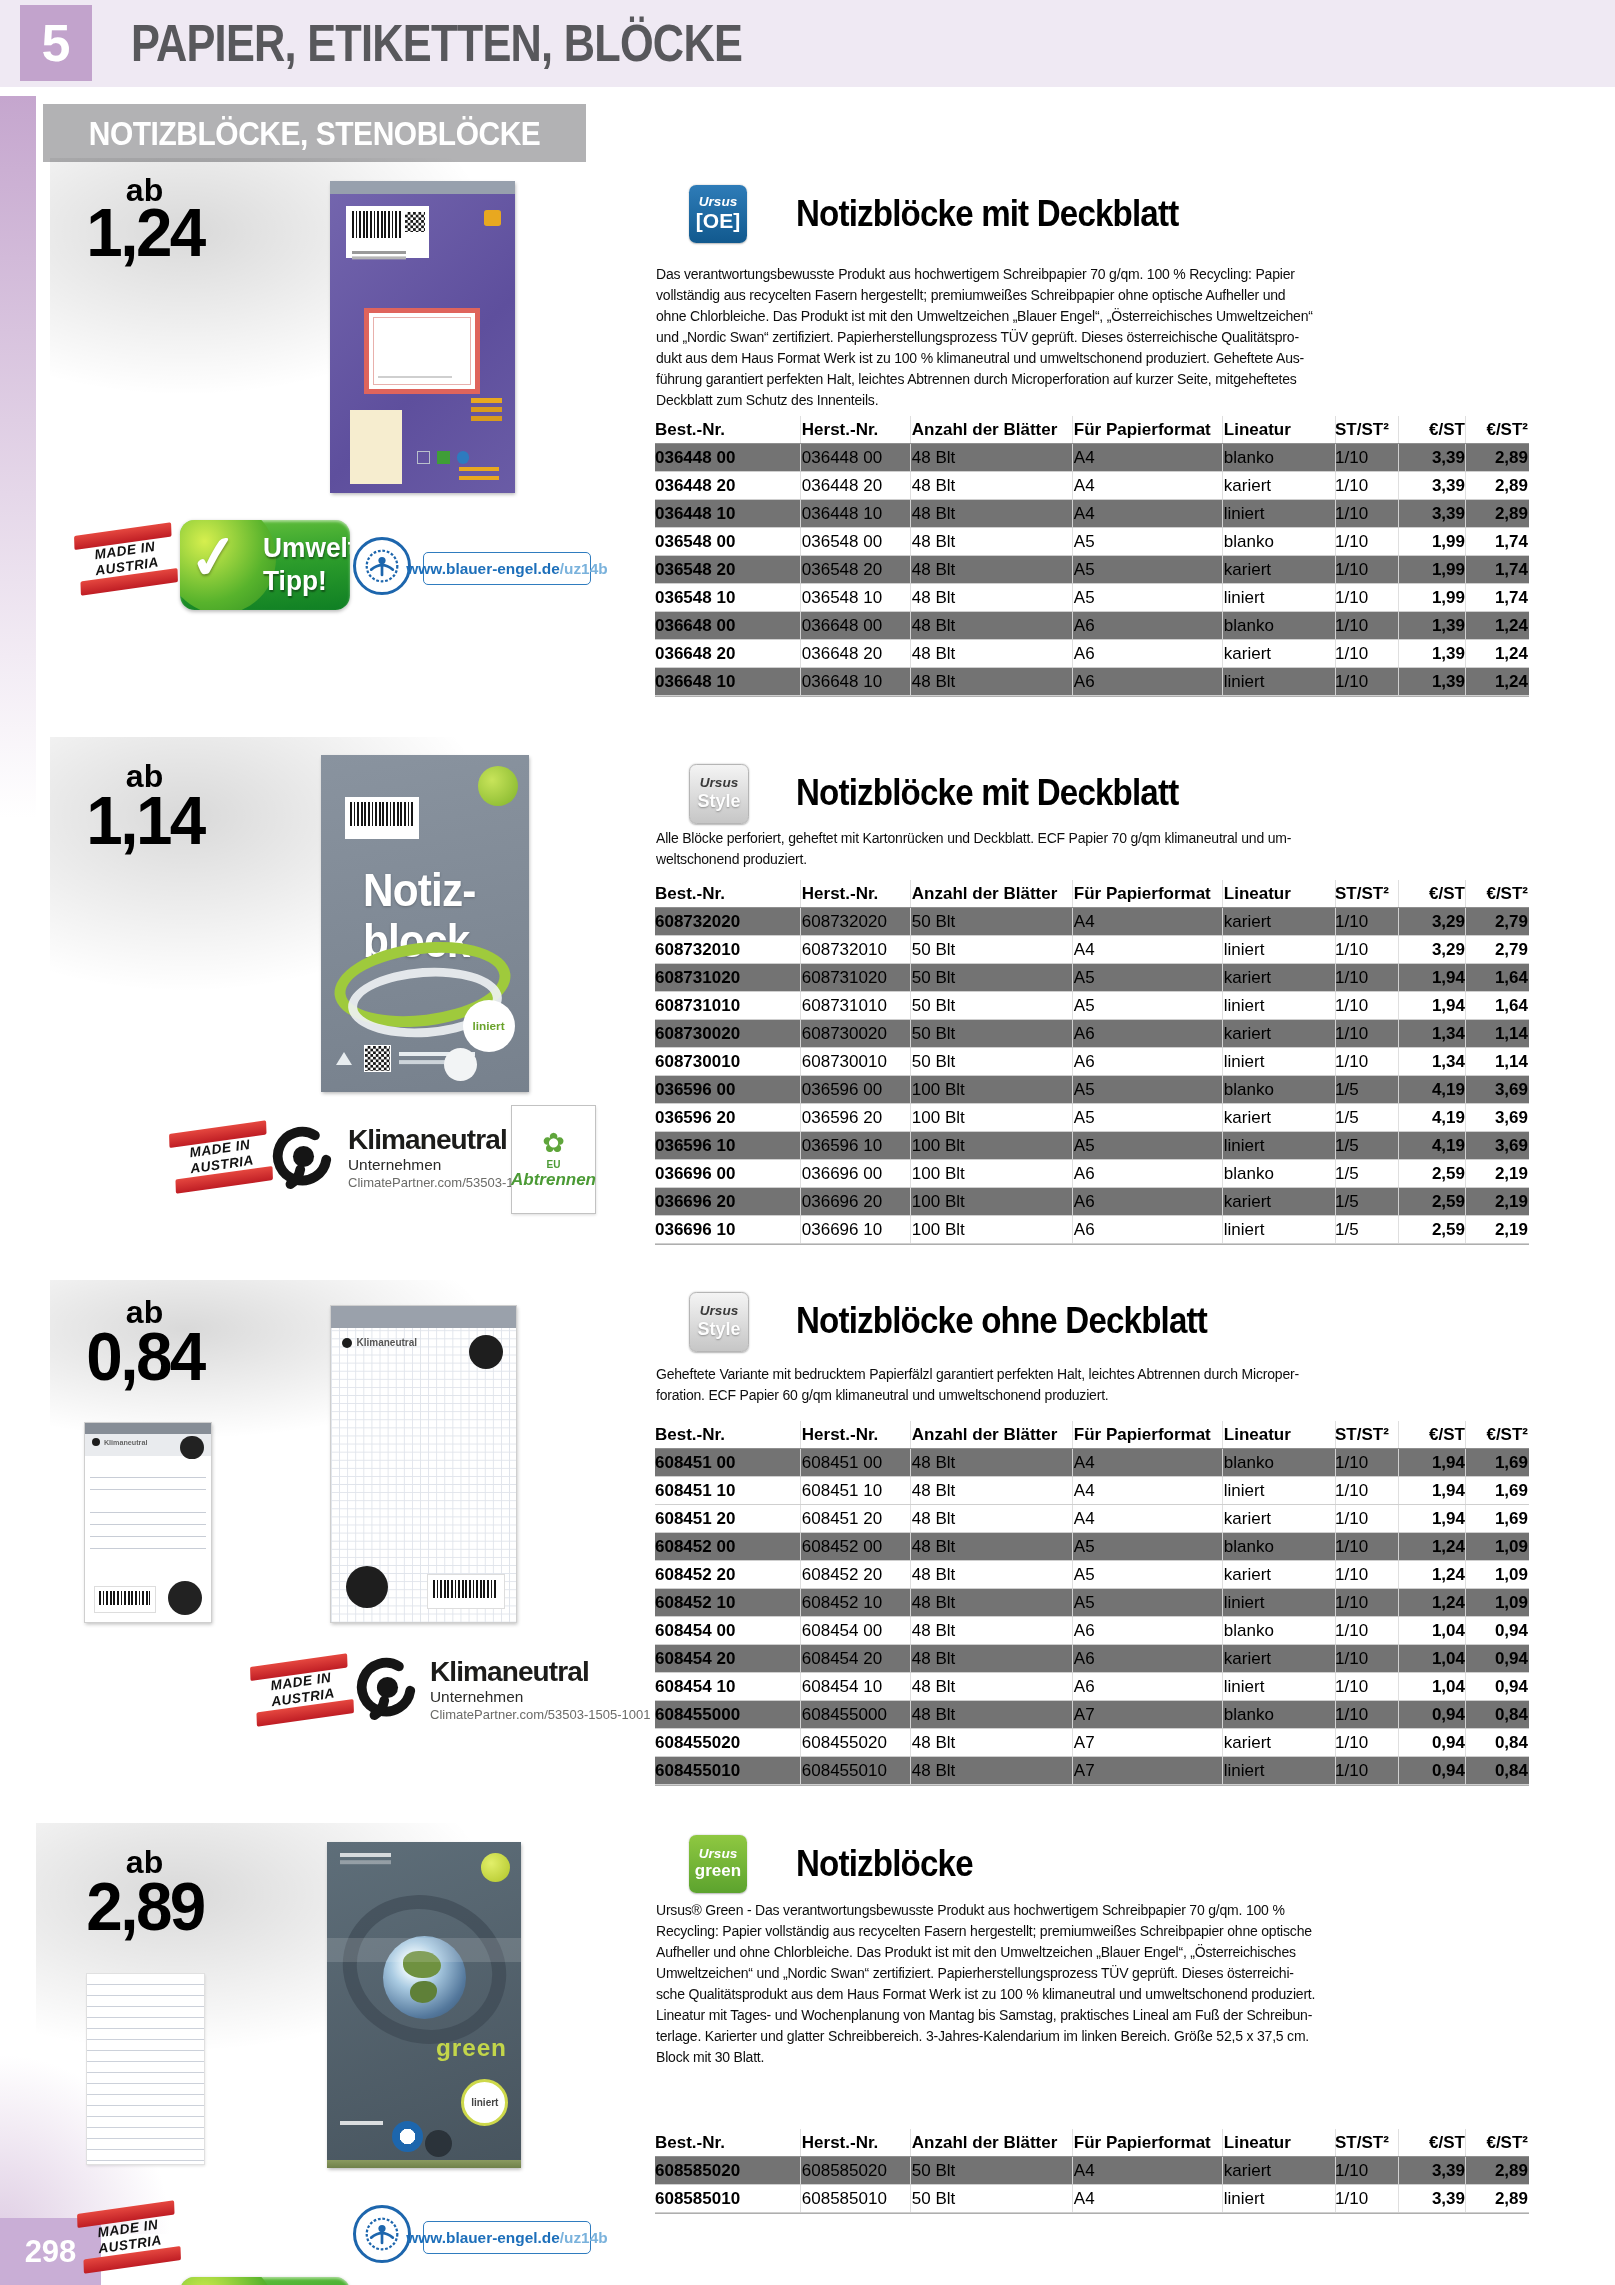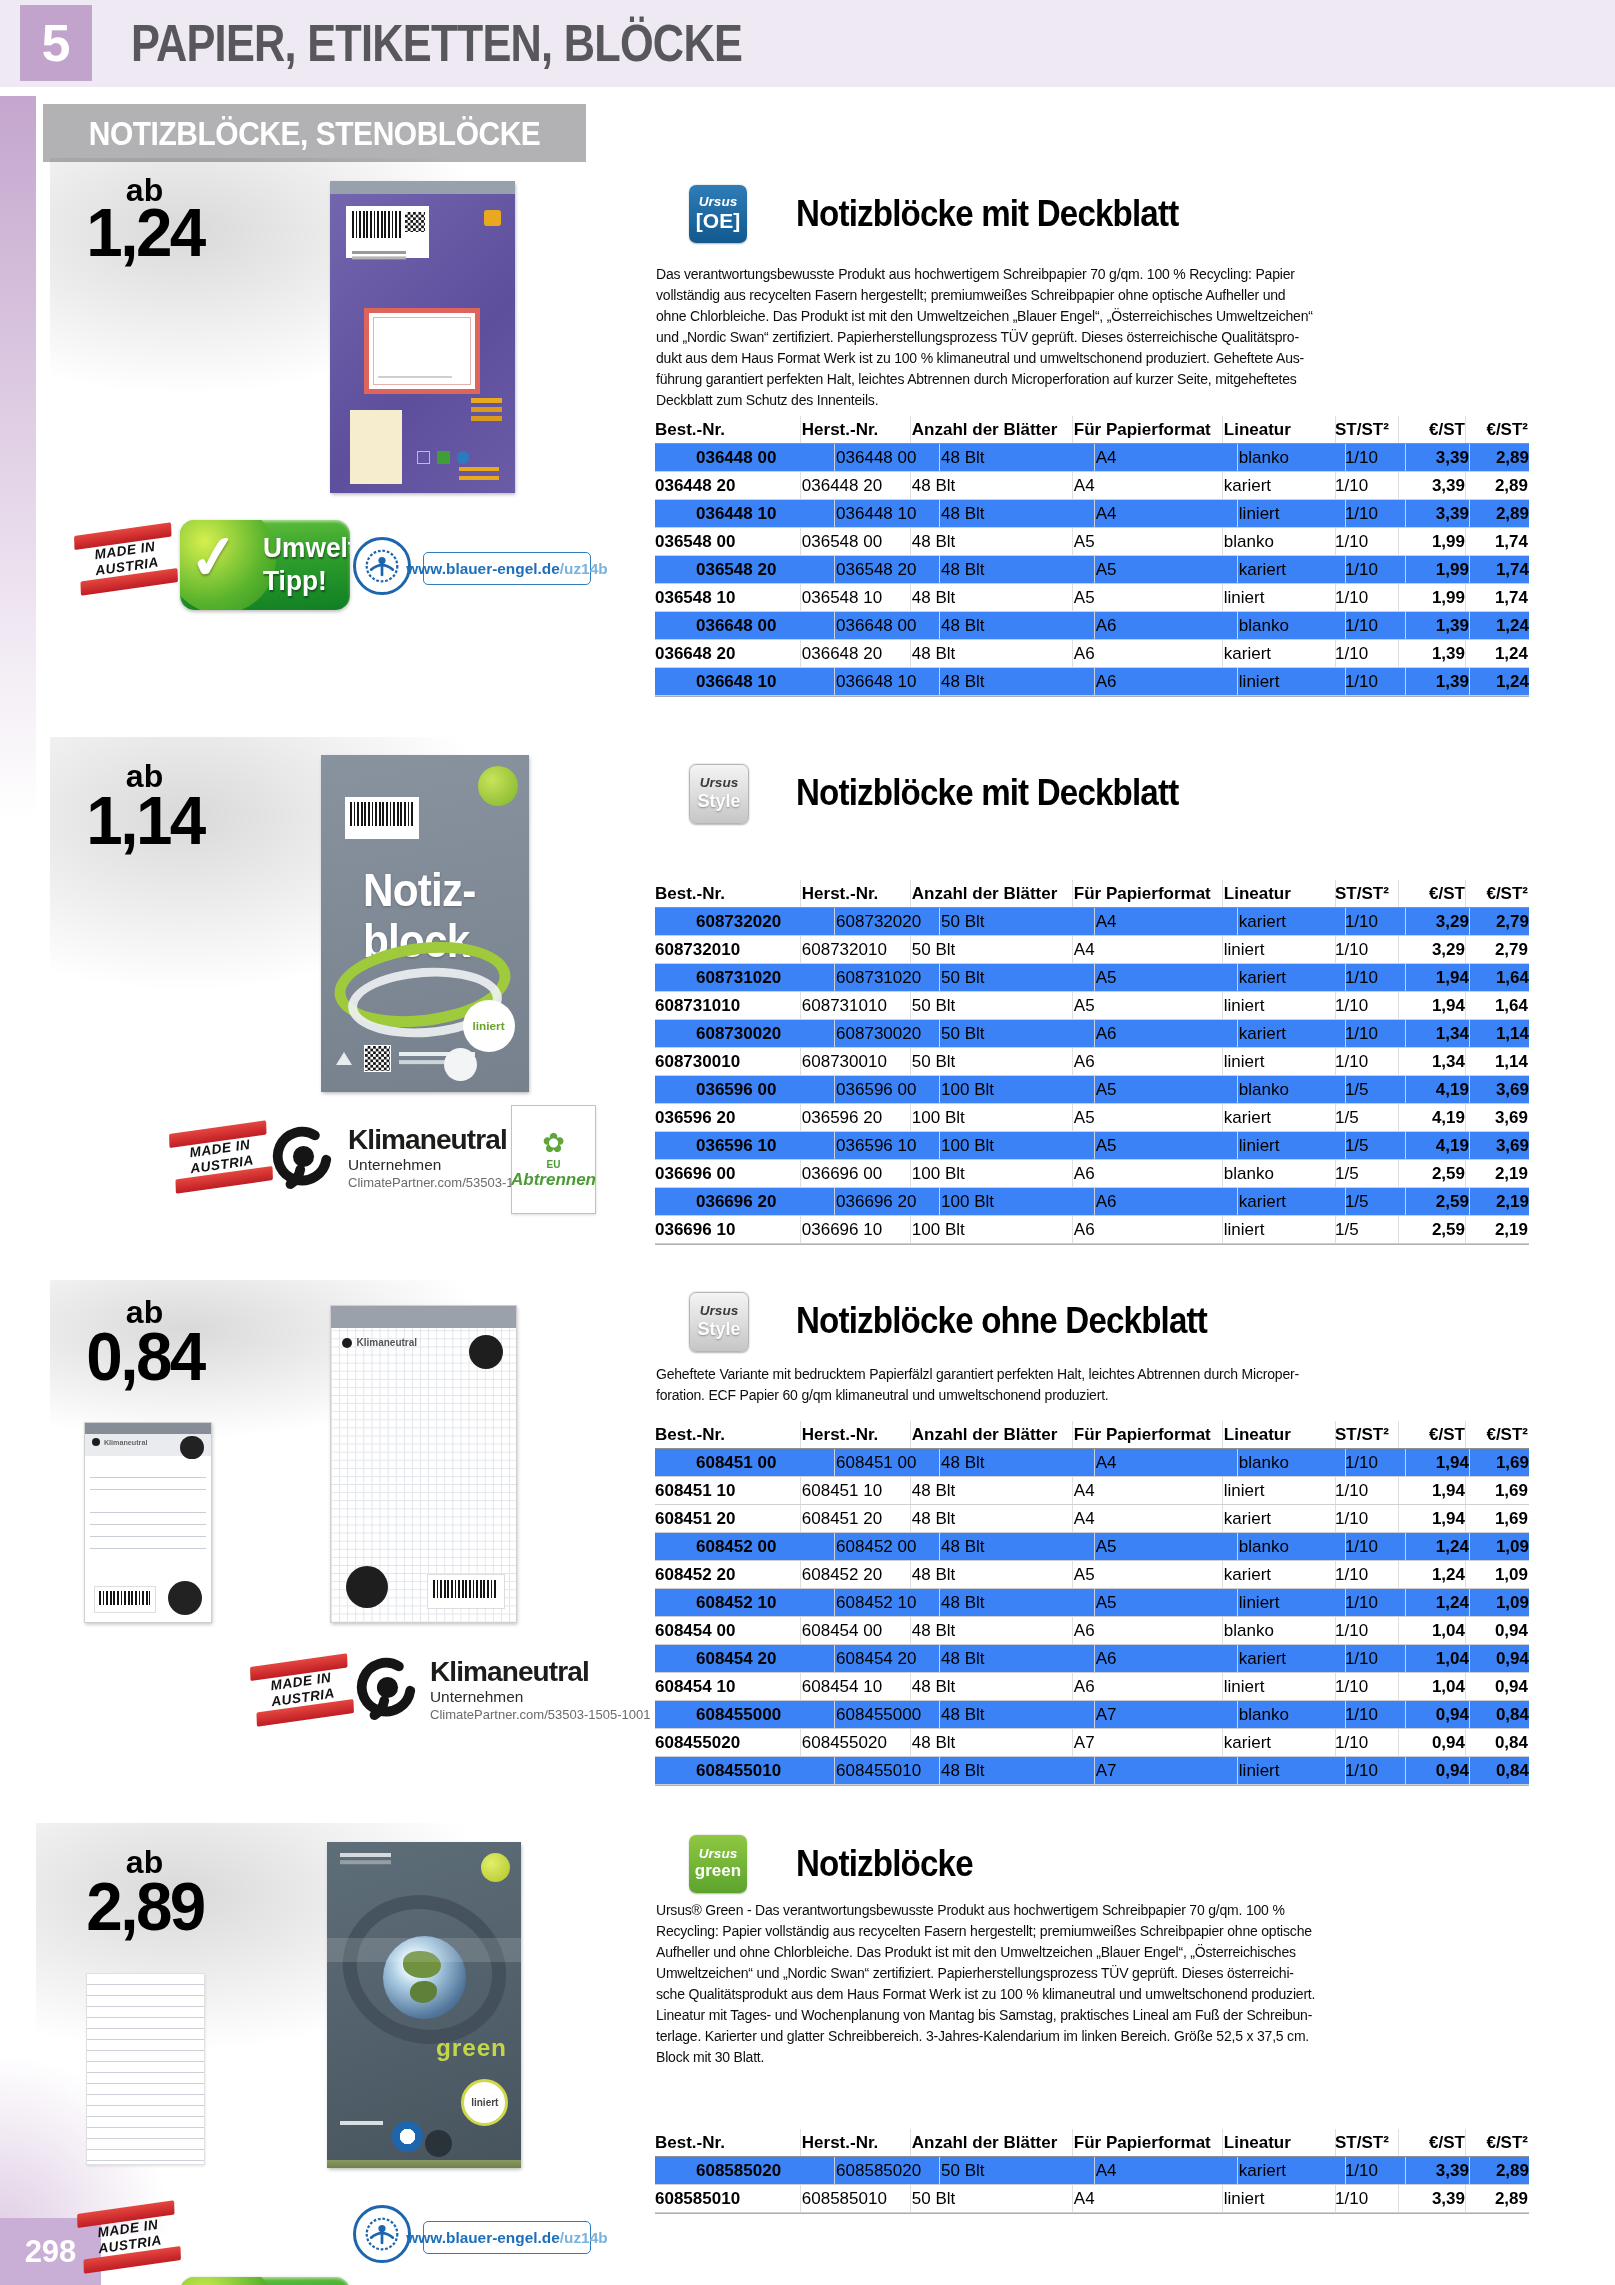--- a/index.html
+++ b/index.html
@@ -35,21 +35,21 @@
   .stylelogo .b2{font-size:18px;color:#fdfdfd;text-shadow:0 0.9px 1.8px #8f8f8f;}
   .greenlogo{background:linear-gradient(180deg,#8fc841,#5ca32e);}
   .greenlogo .b2{font-size:17px;}
   .section-title{height:58px;line-height:58px;font-size:36px;font-weight:bold;letter-spacing:-0.9px;
                  transform:scaleX(.92);transform-origin:left;white-space:nowrap;}
   .desc{width:870px;font-size:14px;line-height:21px;letter-spacing:-0.2px;white-space:pre-line;color:#0d0d0d;}
 
   
   .t{width:874px;font-size:17px;border-bottom:1.8px solid #aeaeae;}
   .trow{display:flex;height:27px;line-height:27px;border-bottom:0.9px solid #cfcfcf;}
-  .trow.shaded{background:#3b82f6;padding-left:41px;}
+  .trow.shaded{background:#737373;}
   .thead{font-weight:bold;border-bottom:0.9px solid #8f8f8f;}
   .t .c{white-space:nowrap;overflow:visible;}
   .t .c+.c{box-shadow:inset 0.9px 0 0 #dcdcdc;}
   .c0{width:145px;font-weight:bold;}
   .c1{width:110px;padding-left:1.8px;box-sizing:border-box;}
   .c2{width:162px;padding-left:1.8px;box-sizing:border-box;}
   .c3{width:150px;padding-left:1.8px;box-sizing:border-box;}
   .c4{width:113px;padding-left:1.8px;box-sizing:border-box;}
   .c5{width:63px;text-align:left;}
   .c6{width:67px;text-align:right;font-weight:bold;}
@@ -404,20 +404,22 @@
     <div class="fl">✿</div>
     <div class="eu">EU</div>
     <div class="el">Abtrennen</div>
   </div>
 
   <div class="abs blogo stylelogo" style="left:689px;top:764px;">
     <div class="b1">Ursus</div>
     <div class="b2">Style</div>
   </div>
   <div class="abs section-title" style="left:796px;top:764px;">Notizblöcke mit Deckblatt</div>
+  <div class="abs desc" style="left:656px;top:828px;">Alle Blöcke perforiert, geheftet mit Kartonrücken und Deckblatt. ECF Papier 70 g/qm klimaneutral und um-
+weltschonend produziert.</div>
   <div class="abs t" style="left:655px;top:880px;">
     <div class="trow thead">
         <div class="c c0">Best.-Nr.</div>
         <div class="c c1">Herst.-Nr.</div>
         <div class="c c2">Anzahl der Blätter</div>
         <div class="c c3">Für Papierformat</div>
         <div class="c c4">Lineatur</div>
         <div class="c c5">ST/ST²</div>
         <div class="c c6">€/ST</div>
         <div class="c c7">€/ST²</div>

